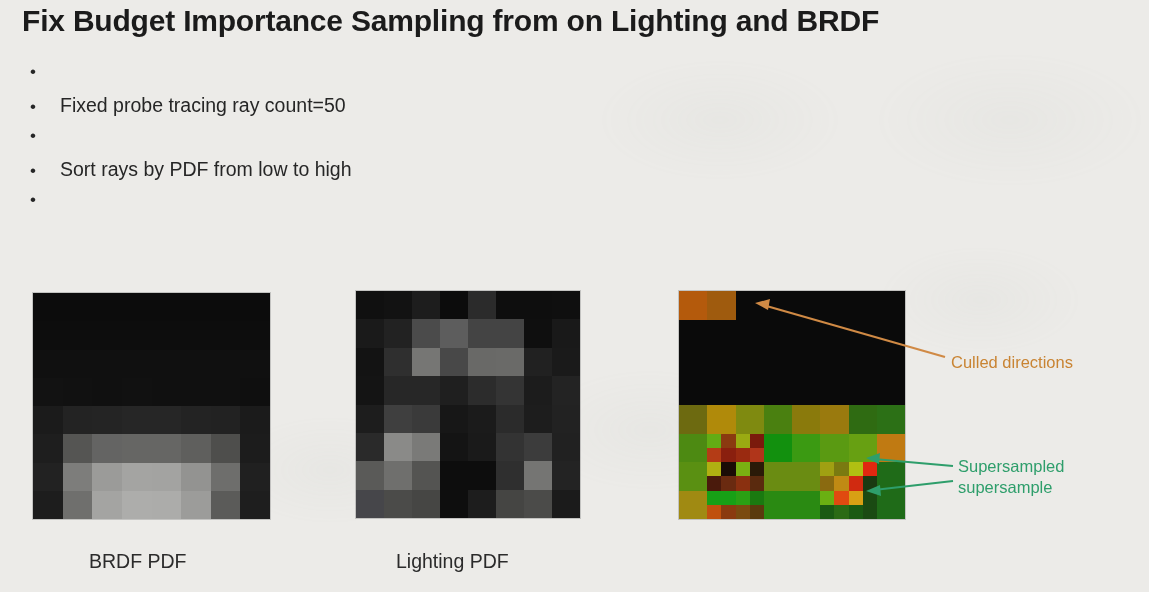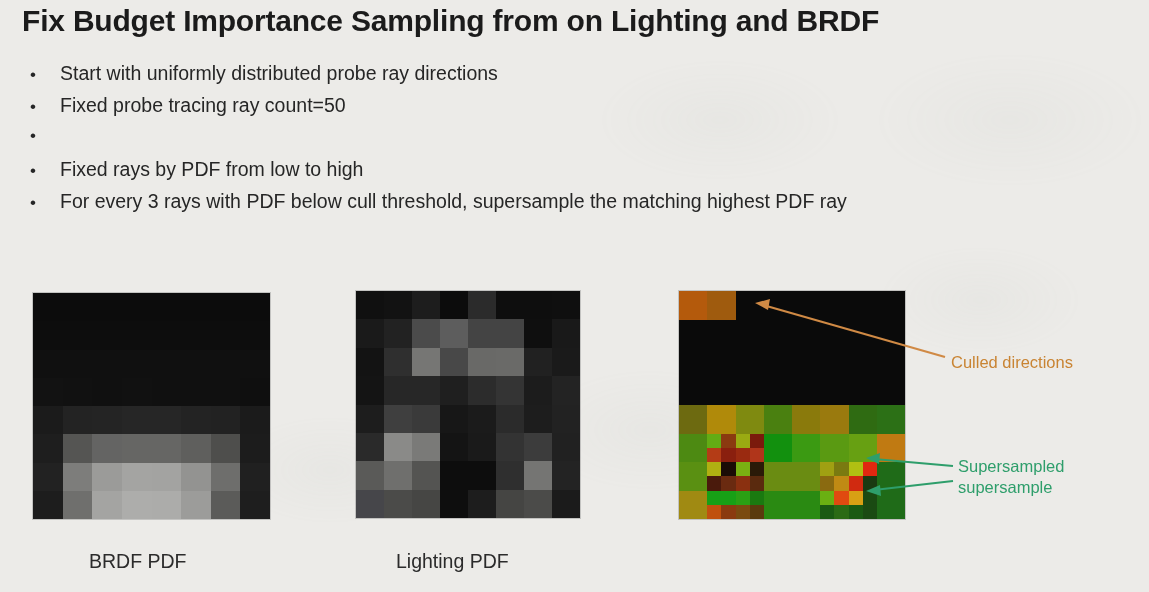--- a/index.html
+++ b/index.html
@@ -106,36 +106,34 @@
 
 <div class="slide">
 
   <div class="watermark"></div>
 
   <div class="title">Fix Budget Importance Sampling from on Lighting and BRDF</div>
 
   <div class="bullets">
     <div class="bullet">
       <span class="bullet-mark">•</span>
-      <span class="bullet-text">Start with uniformly distributed probe ray directions</span>
     </div>
     <div class="bullet">
       <span class="bullet-mark">•</span>
       <span class="bullet-text">Fixed probe tracing ray count=50</span>
     </div>
     <div class="bullet">
       <span class="bullet-mark">•</span>
     </div>
     <div class="bullet">
       <span class="bullet-mark">•</span>
-      <span class="bullet-text">Fixed rays by PDF from low to high</span>
+      <span class="bullet-text">Sort rays by PDF from low to high</span>
     </div>
     <div class="bullet">
       <span class="bullet-mark">•</span>
-      <span class="bullet-text">For every 3 rays with PDF below cull threshold, supersample the matching highest PDF ray</span>
     </div>
   </div>
 
   <div class="panel" style="left:33px; top:293px; width:237px; height:226px;">
     <div class="grid-img" id="fig0" style="grid-template-columns: repeat(8, 1fr); grid-template-rows: repeat(8, 1fr);">
         <div style="background: rgb(12, 12, 12);"></div>
         <div style="background: rgb(12, 12, 12);"></div>
         <div style="background: rgb(12, 12, 12);"></div>
         <div style="background: rgb(12, 12, 12);"></div>
         <div style="background: rgb(12, 12, 12);"></div>

